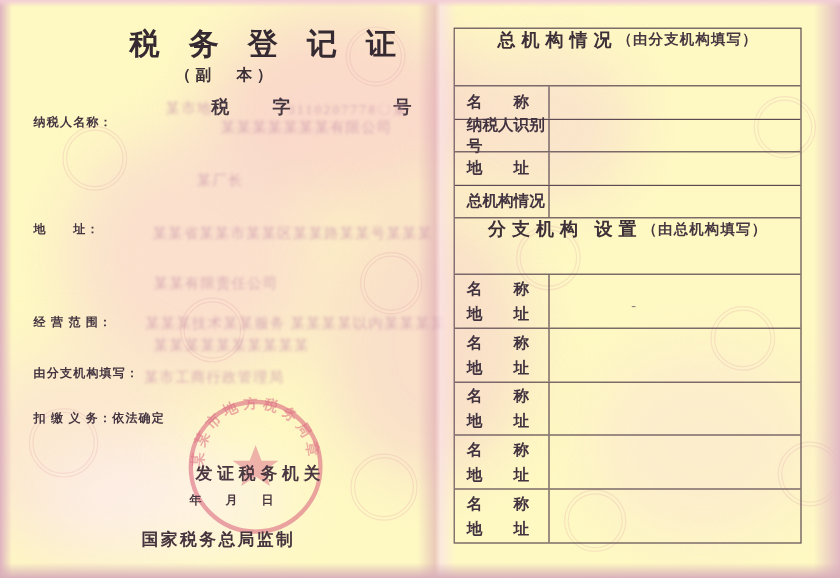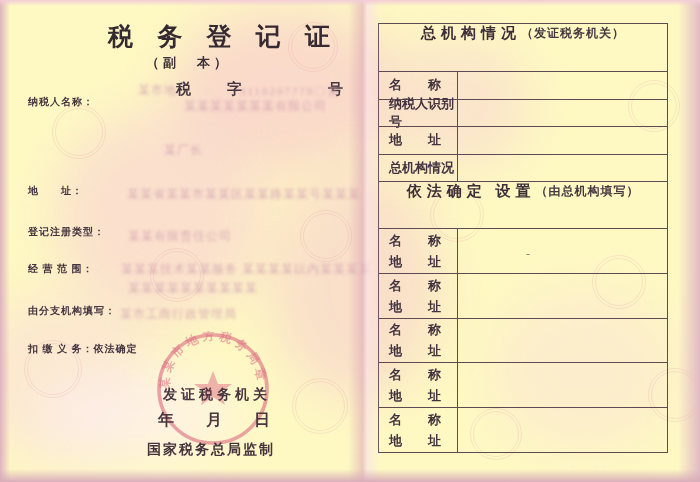--- a/index.html
+++ b/index.html
@@ -36,22 +36,22 @@
   .ser-hao{left:328px;top:80px;}
   .field{font-size:10px;font-weight:bold;color:#433440;letter-spacing:1px;}
   .f-name{left:28px;top:95px;}
   .f-rep{left:28px;top:139px;}
   .f-addr{left:28px;top:184px;}
   .f-reg{left:28px;top:225px;}
   .f-scope{left:28px;top:262px;}
   .f-appr{left:28px;top:304px;}
   .f-with{left:28px;top:342px;}
   .issuer{left:163px;top:386px;font-size:14px;font-weight:bold;letter-spacing:4px;color:#4a3640;}
-  .ymd{left:158px;top:410px;font-size:16px;font-weight:bold;color:#4a3640;}
-  .footer{left:118px;top:441px;font-size:14px;font-weight:bold;letter-spacing:2px;color:#45343d;margin-left:29px;}
+  .ymd{left:158px;top:410px;font-size:10px;font-weight:bold;color:#4a3640;}
+  .footer{left:118px;top:441px;font-size:14px;font-weight:bold;letter-spacing:2px;color:#45343d;}
 
   
   .fv{position:absolute;color:#cf9fae;filter:blur(1.4px);opacity:.8;font-size:12px;white-space:nowrap;letter-spacing:1px;}
   .fv-serpre{left:138px;top:82px;}
   .fv-sernum{left:240px;top:84px;font-size:11px;letter-spacing:2px;}
   .fv-name{left:184px;top:98px;}
   .fv-rep{left:164px;top:142px;}
   .fv-addr{left:127px;top:186px;}
   .fv-reg{left:128px;top:228px;}
   .fv-sc1{left:121px;top:261px;}
@@ -109,21 +109,20 @@
   <div class="fv fv-sernum">3110207778〇某</div>
 
   <div class="lp-el field f-name">纳税人名称：</div>
   <div class="fv fv-name">某某某某某某某有限公司</div>
 
   <div class="fv fv-rep">某厂长</div>
 
   <div class="lp-el field f-addr">地　　址：</div>
   <div class="fv fv-addr">某某省某某市某某区某某路某某号某某某</div>
 
-  <div class="lp-el field f-reg">登记注册类型：</div>
   <div class="fv fv-reg">某某有限责任公司</div>
 
   <div class="lp-el field f-scope">经 营 范 围：</div>
   <div class="fv fv-sc1">某某某技术某某服务 某某某某以内某某某某</div>
   <div class="fv fv-sc2">某某某某某某某某某某</div>
 
   <div class="lp-el field f-appr">由分支机构填写：</div>
   <div class="fv fv-appr">某市工商行政管理局</div>
 
   <div class="lp-el field f-with">扣 缴 义 务：依法确定</div>
@@ -140,42 +139,42 @@
   </svg>
 
   <div class="lp-el issuer">发证税务机关</div>
   <div class="lp-el ymd">年　　月　　日</div>
   <div class="lp-el footer">国家税务总局监制</div>
 
   <div class="rtable">
 
     <div class="trow thead">
       <div class="t1">总机构情况</div>
-      <div class="t2">（发证税务机关）</div>
+      <div class="t2">（由分支机构填写）</div>
     </div>
 
     <div class="trow lrow">
       <div class="lcell">名　　称</div>
       <div class="vcell"></div>
     </div>
     <div class="trow lrow">
       <div class="lcell">纳税人识别号</div>
       <div class="vcell"></div>
     </div>
     <div class="trow lrow">
       <div class="lcell">地　　址</div>
       <div class="vcell"></div>
     </div>
     <div class="trow lrow">
       <div class="lcell">总机构情况</div>
       <div class="vcell"></div>
     </div>
 
     <div class="trow thead">
-      <div class="t1">依法确定 设置</div>
+      <div class="t1">分支机构 设置</div>
       <div class="t2">（由总机构填写）</div>
     </div>
 
     <div class="trow prow">
       <div class="lcell">
         <span>名　　称</span>
         <span>地　　址</span>
       </div>
       <div class="vcell">
         <span class="dash">-</span>

